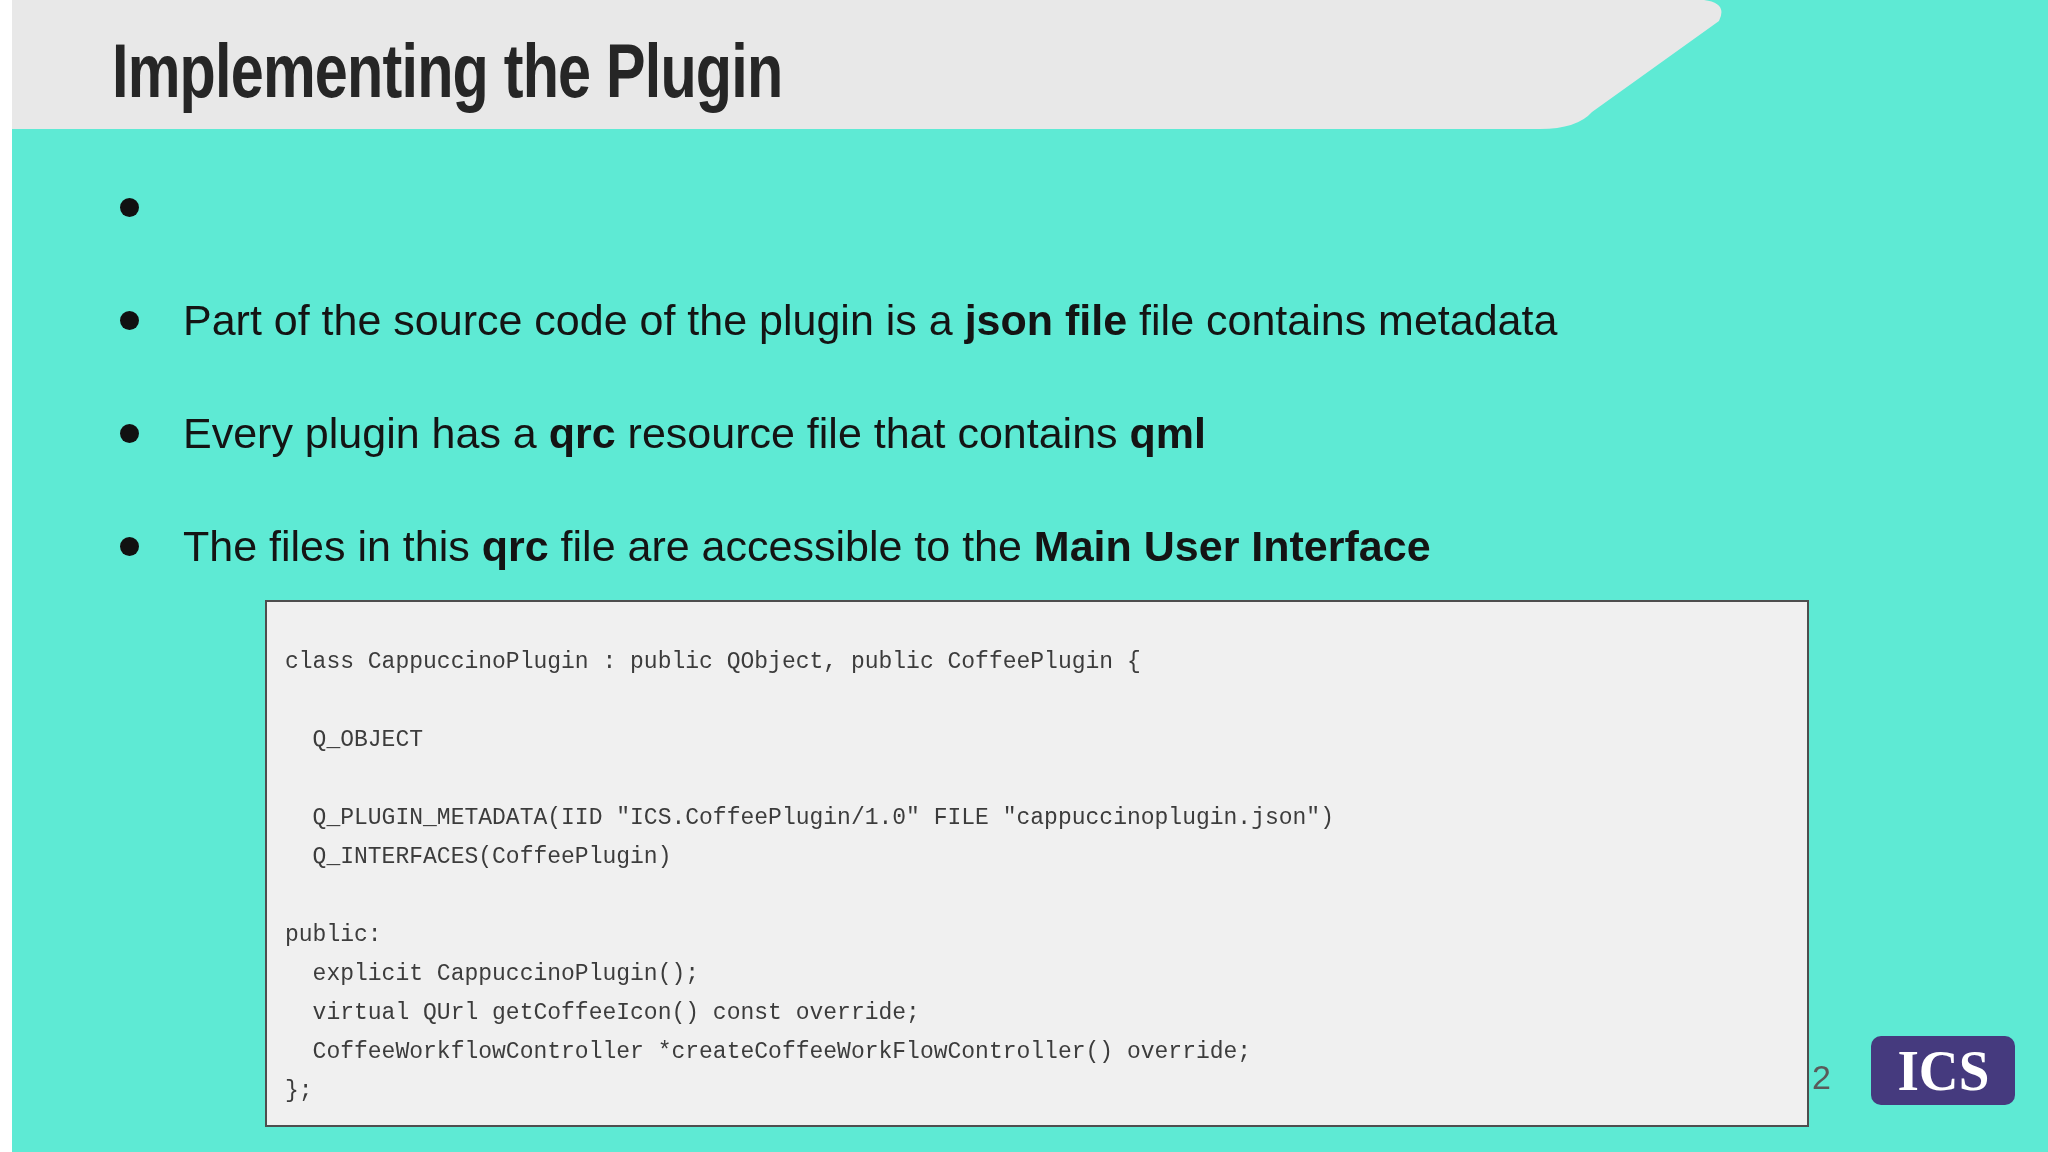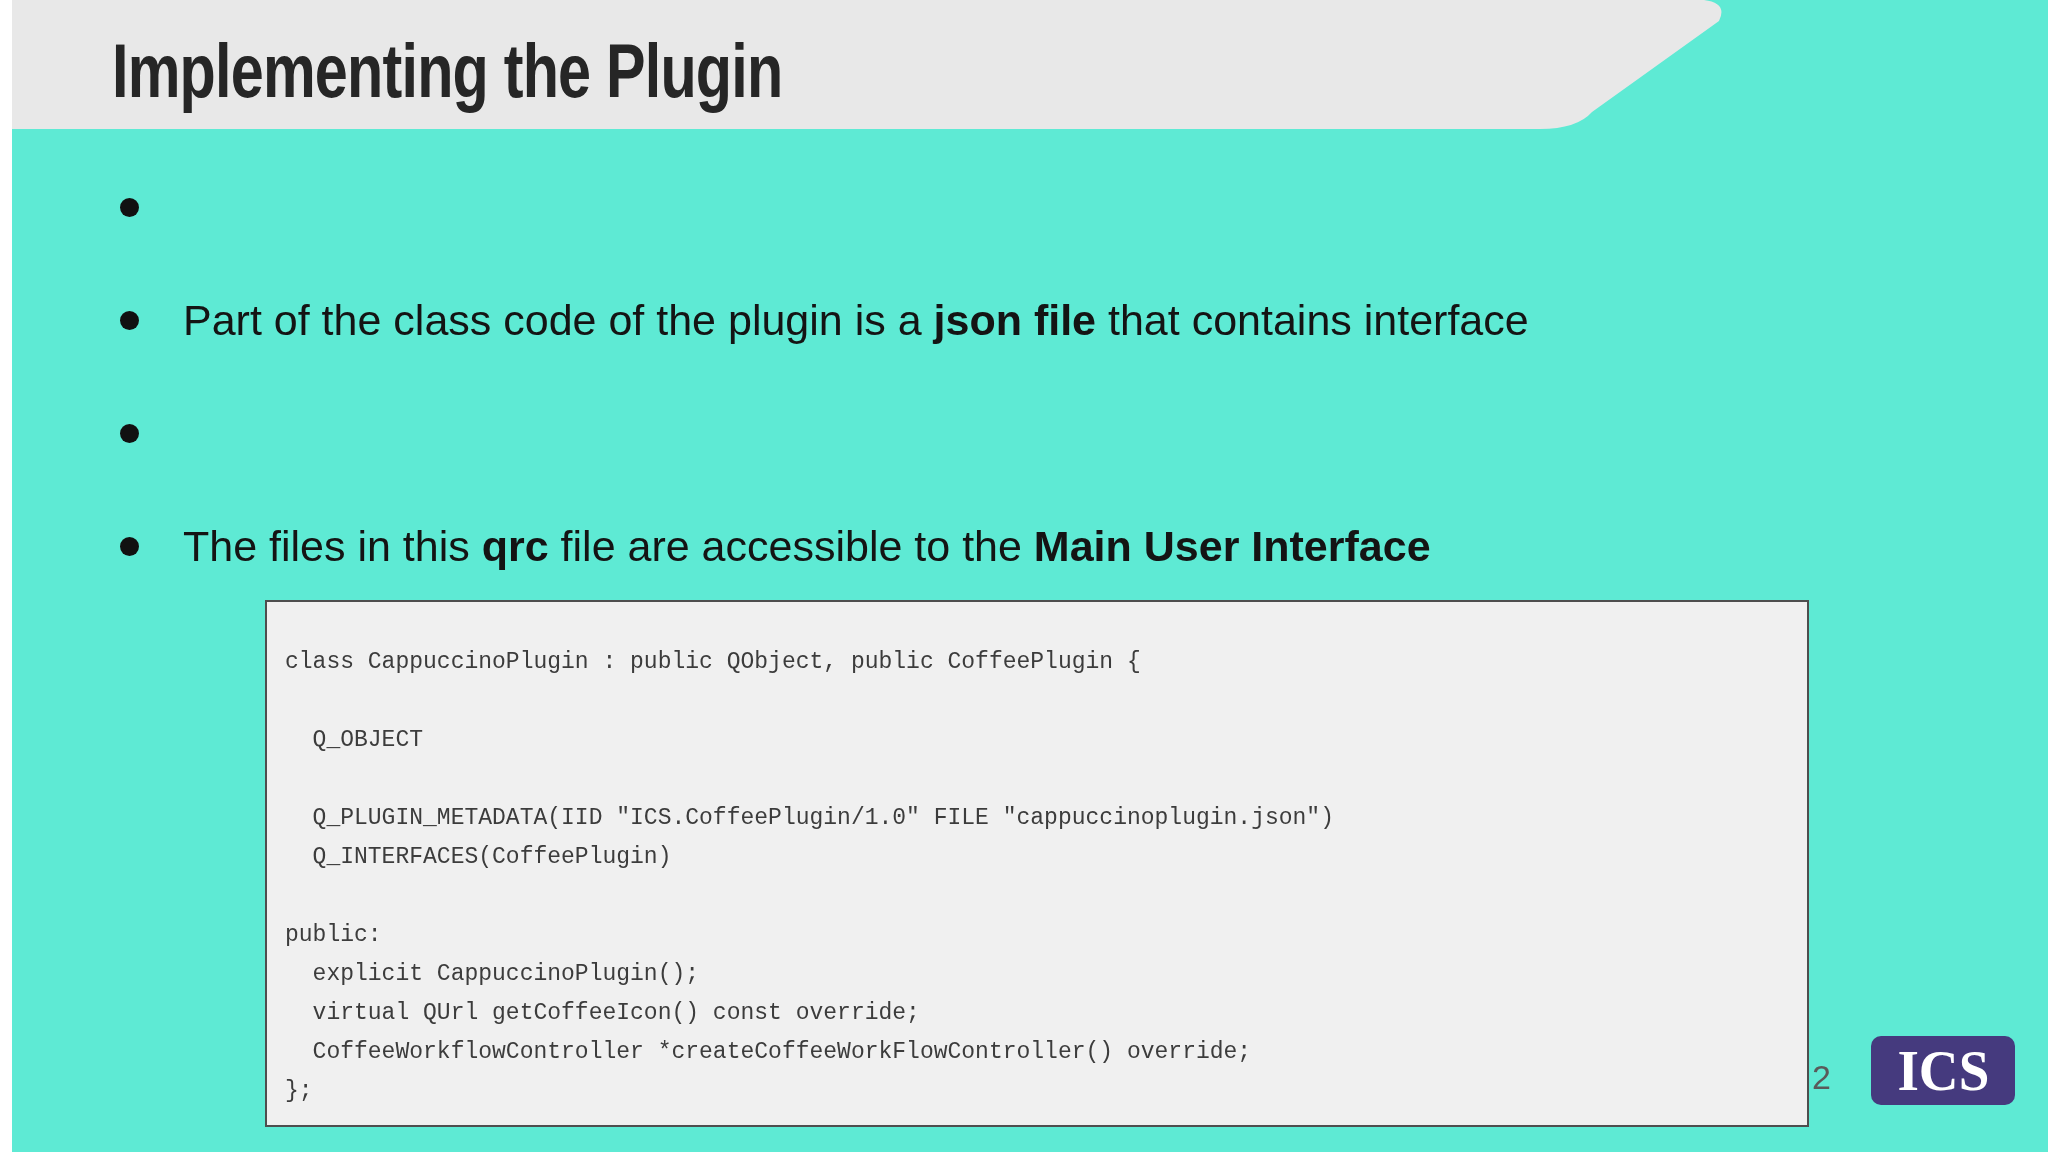--- a/index.html
+++ b/index.html
@@ -38,24 +38,25 @@
   </svg>
 
   <div class="title">Implementing the Plugin</div>
 
   <ul class="bullets">
       <li class="bullet">
         <span class="dot"></span>
       </li>
       <li class="bullet">
         <span class="dot"></span>
-        <span class="btext"><span>Part of the class code of the plugin is a </span><b>json file</b><span> that contains interface</span></span>
+        <span class="btext"><span>Part of the source code of the plugin is a </span><b>json file</b><span> file contains metadata</span></span>
       </li>
       <li class="bullet">
         <span class="dot"></span>
+        <span class="btext"><span>Every plugin has a </span><b>qrc</b><span> resource file that contains </span><b>qml</b></span>
       </li>
       <li class="bullet">
         <span class="dot"></span>
         <span class="btext"><span>The files in this </span><b>qrc</b><span> file are accessible to the </span><b>Main User Interface</b></span>
       </li>
     </ul>
 
   <div class="codebox">
     <div class="code"><div class="code-line">class CappuccinoPlugin : public QObject, public CoffeePlugin {</div><div class="code-line">&nbsp;</div><div class="code-line">  Q_OBJECT</div><div class="code-line">&nbsp;</div><div class="code-line">  Q_PLUGIN_METADATA(IID "ICS.CoffeePlugin/1.0" FILE "cappuccinoplugin.json")</div><div class="code-line">  Q_INTERFACES(CoffeePlugin)</div><div class="code-line">&nbsp;</div><div class="code-line">public:</div><div class="code-line">  explicit CappuccinoPlugin();</div><div class="code-line">  virtual QUrl getCoffeeIcon() const override;</div><div class="code-line">  CoffeeWorkflowController *createCoffeeWorkFlowController() override;</div><div class="code-line">};</div></div>
   </div>

